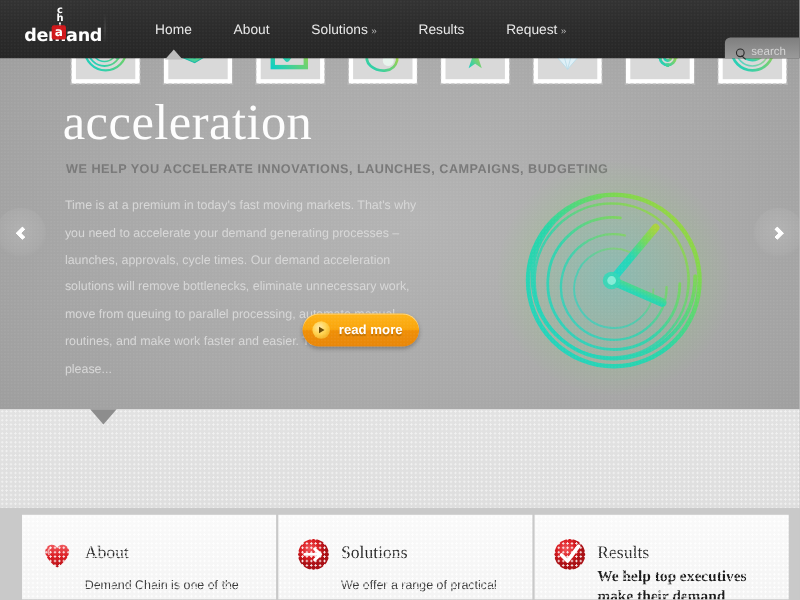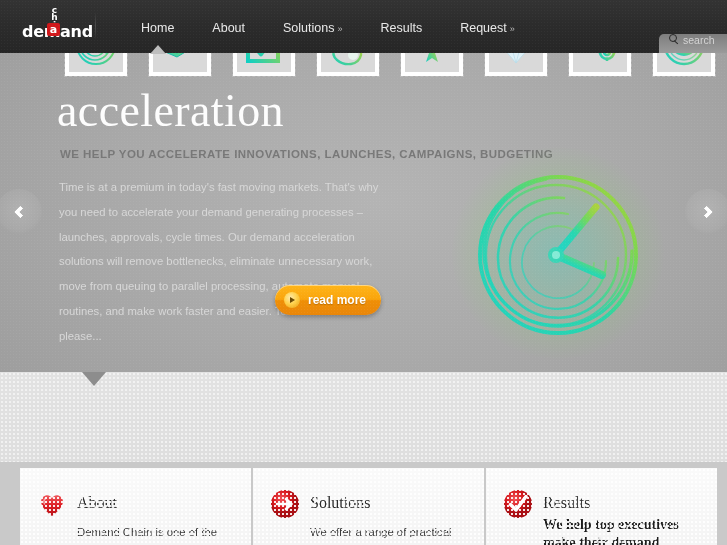--- a/index.html
+++ b/index.html
@@ -68,21 +68,21 @@
     border-left:8px solid transparent; border-right:8px solid transparent;
     border-bottom:9px solid #bdbdbd;
   }
 
   
   #search-box{
     position:absolute; right:0px; top:34px; width:68px; height:19px;
     background:linear-gradient(180deg,#7e7e7e 0%,#9a9a9a 100%);
     border-radius:5px 0 0 0;
     z-index:32;
-    display:flex; align-items:flex-start;
+    display:flex; align-items:flex-end;
   }
   #search-box .mag{
     margin-left:10px; width:9px; height:9px; position:relative; flex:none;
   }
   #search-box .mag:before{
     content:""; position:absolute; left:0; top:0; width:6px; height:6px;
     border:1.4px solid #2a2a2a; border-radius:50%;
   }
   #search-box .mag:after{
     content:""; position:absolute; left:5px; top:5.5px; width:4.5px; height:1.4px;

